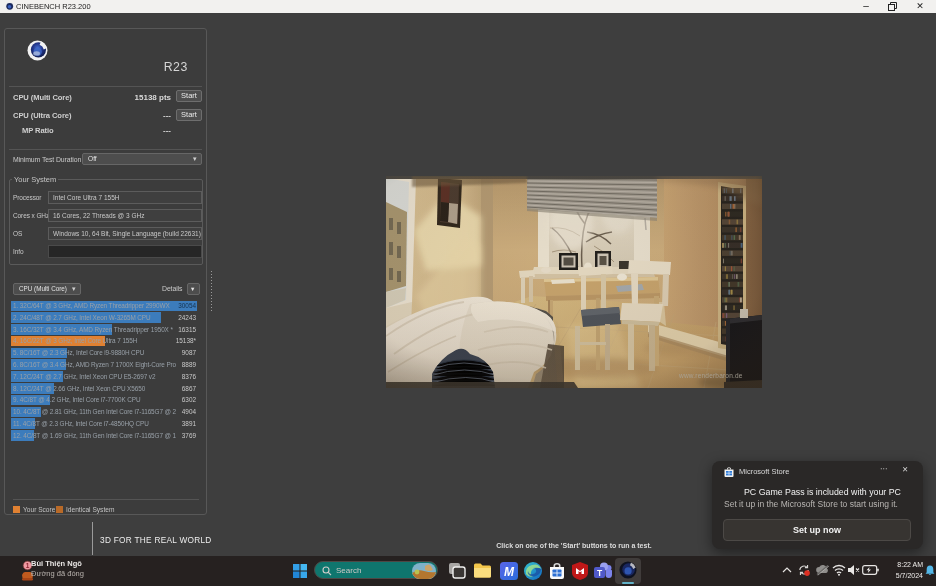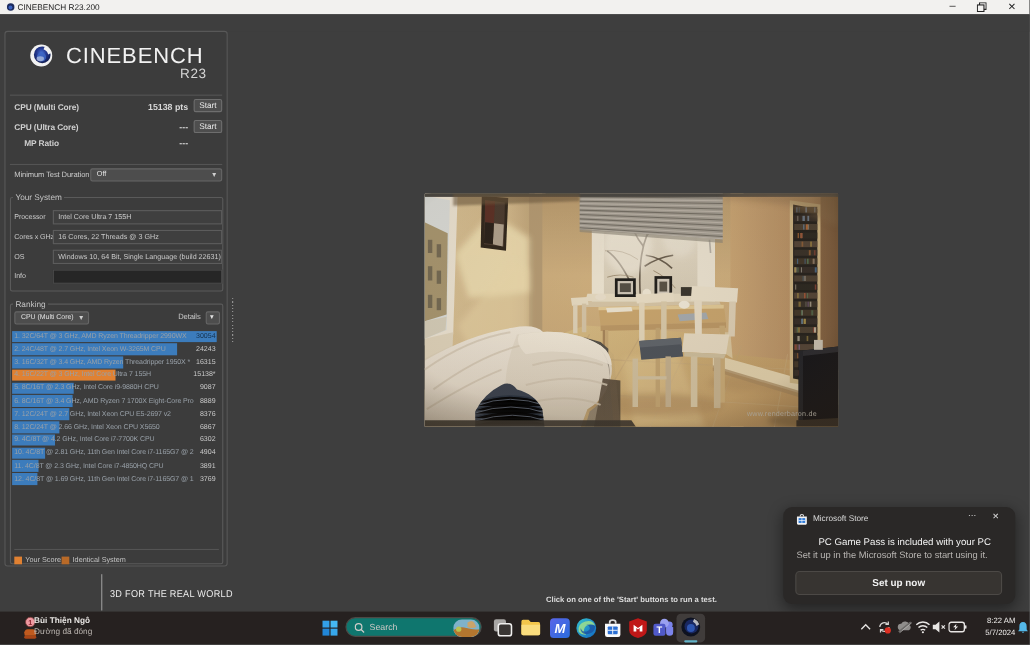--- a/index.html
+++ b/index.html
@@ -116,21 +116,20 @@
           <stop offset="45%" stop-color="#24388f"></stop>
           <stop offset="100%" stop-color="#101a4a"></stop>
         </radialGradient>
       </defs>
       <circle cx="10.5" cy="10.5" r="10" fill="#f2f2f2"></circle>
       <circle cx="11.4" cy="9.8" r="7.6" fill="url(#c4dball)"></circle>
       <circle cx="10.7" cy="11.8" r="4.2" fill="#3d66c4" opacity="0.85"></circle>
       <ellipse cx="9.6" cy="13.4" rx="3.4" ry="2.2" fill="#aebde0" opacity="0.8"></ellipse>
       <path d="M14 1.6 A10 10 0 0 1 19.7 8 L16.8 9.6 A7 7 0 0 0 12.6 4.8 Z" fill="#f2f2f2"></path>
     </svg>
-    <div class="abs" style="left:46px;top:11px;width:134px;text-align:right;color:#f2f2f2;font-size:20px;letter-spacing:0.8px;">CINEBENCH</div>
     <div class="abs" style="left:50px;top:31px;width:133px;text-align:right;color:#d5d5d5;font-size:12.3px;letter-spacing:0.6px;">R23</div>
     <div class="sep" style="top:57px"></div>
 
     <div class="lbl" style="left:8px;top:63.5px">CPU (Multi Core)</div>
     <div class="val" style="left:100px;top:63.5px;width:66px">15138 pts</div>
     <div class="startbtn" style="top:61px">Start</div>
 
     <div class="lbl" style="left:8px;top:81.5px">CPU (Ultra Core)</div>
     <div class="val" style="left:100px;top:81.5px;width:66px">---</div>
     <div class="startbtn" style="top:79.5px">Start</div>
@@ -148,23 +147,20 @@
     </fieldset>
     <div class="lbl" style="left:8px;top:165px;font-weight:normal;color:#c9c9c9;font-size:6.5px">Processor</div>
     <div class="inp" style="left:43px;top:162px;width:154px;height:13px">Intel Core Ultra 7 155H</div>
     <div class="lbl" style="left:8px;top:183px;font-weight:normal;color:#c9c9c9;font-size:6.5px">Cores x GHz</div>
     <div class="inp" style="left:43px;top:180px;width:154px;height:13px">16 Cores, 22 Threads @ 3 GHz</div>
     <div class="lbl" style="left:8px;top:201px;font-weight:normal;color:#c9c9c9;font-size:6.5px">OS</div>
     <div class="inp" style="left:43px;top:198px;width:154px;height:13px">Windows 10, 64 Bit, Single Language (build 22631)</div>
     <div class="lbl" style="left:8px;top:219px;font-weight:normal;color:#c9c9c9;font-size:6.5px">Info</div>
     <div class="inp" style="left:43px;top:216px;width:154px;height:13px;background:#262626;border-color:#4a4a4a"></div>
 
-    <fieldset class="grp" style="left:4px;top:243px;width:194px;height:241px">
-      <legend>Ranking</legend>
-    </fieldset>
     <div class="select" style="left:8px;top:254px;width:68px;height:12px;font-size:6.3px">CPU (Multi Core)</div>
     <div class="chev" style="left:67px;top:256px">▾</div>
     <div class="lbl" style="left:157px;top:256px;font-weight:normal;color:#c9c9c9;font-size:6.9px">Details</div>
     <div class="select" style="left:182px;top:254px;width:13px;height:12px;padding-left:3px">▾</div>
 
     <div id="rank-rows" style="left:6px;top:271.5px;width:187px">
       <div class="rrow">
         <div class="rbar" style="width:186px"></div>
         <div class="rtxt">1. 32C/64T @ 3 GHz, AMD Ryzen Threadripper 2990WX</div>
         <div class="rtxt2" style="width:186px"></div>

